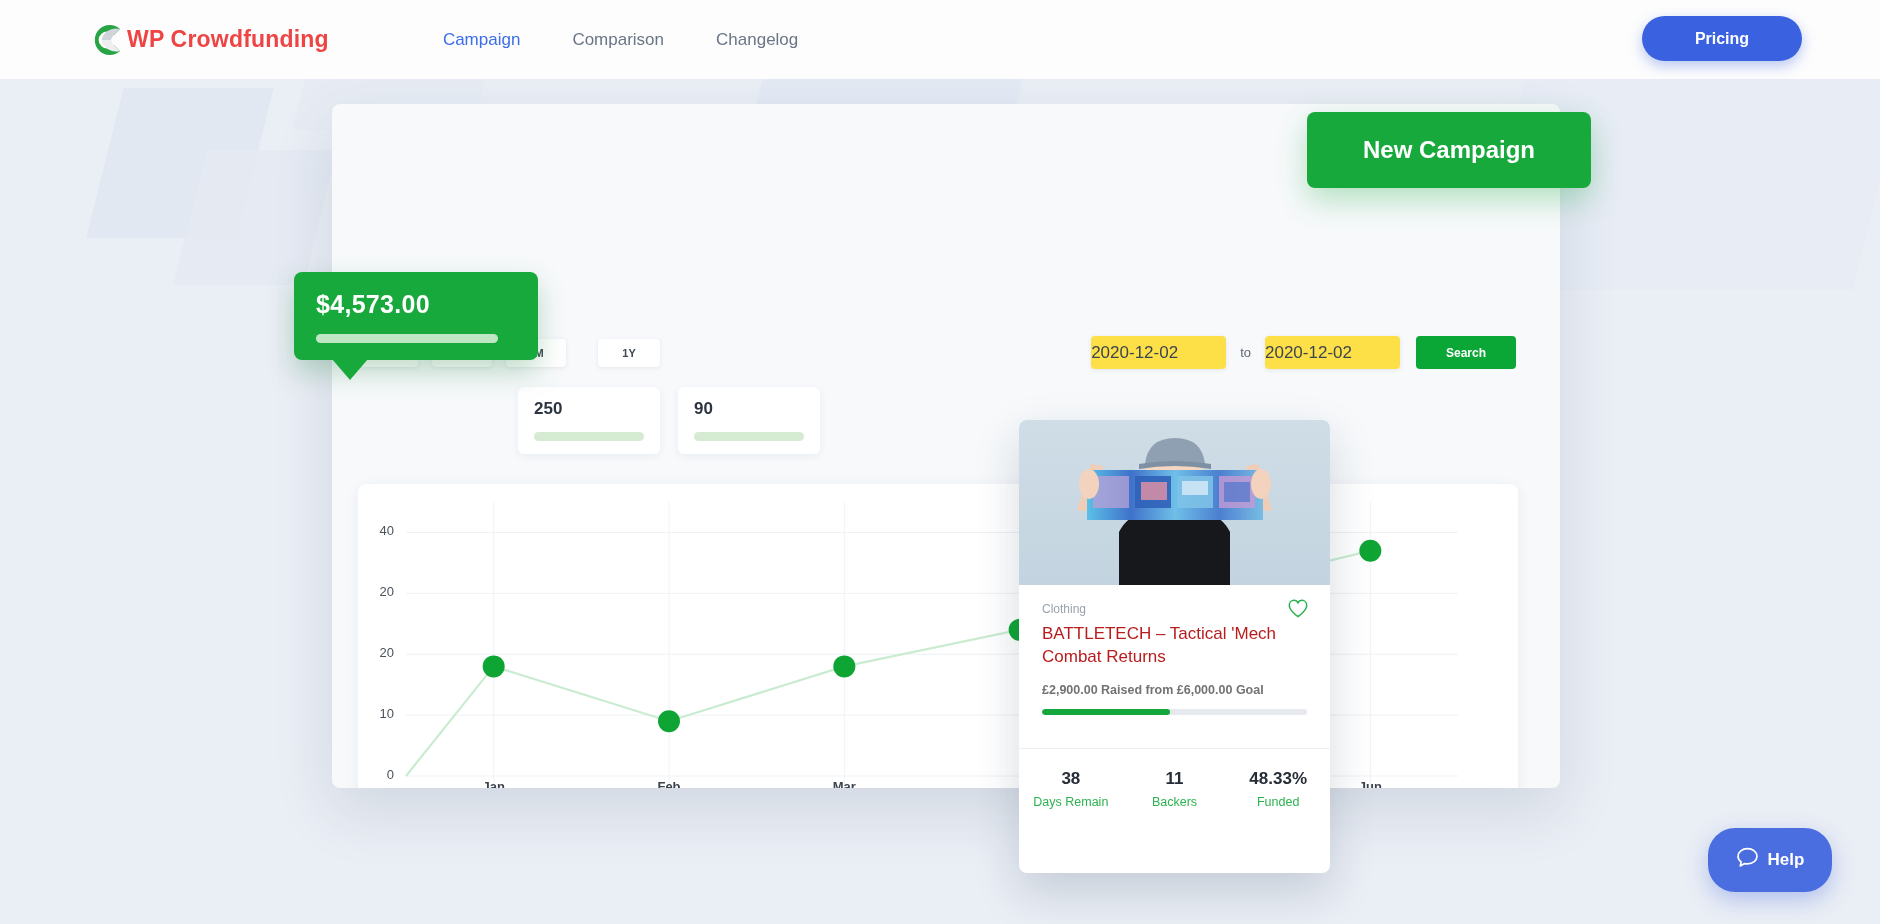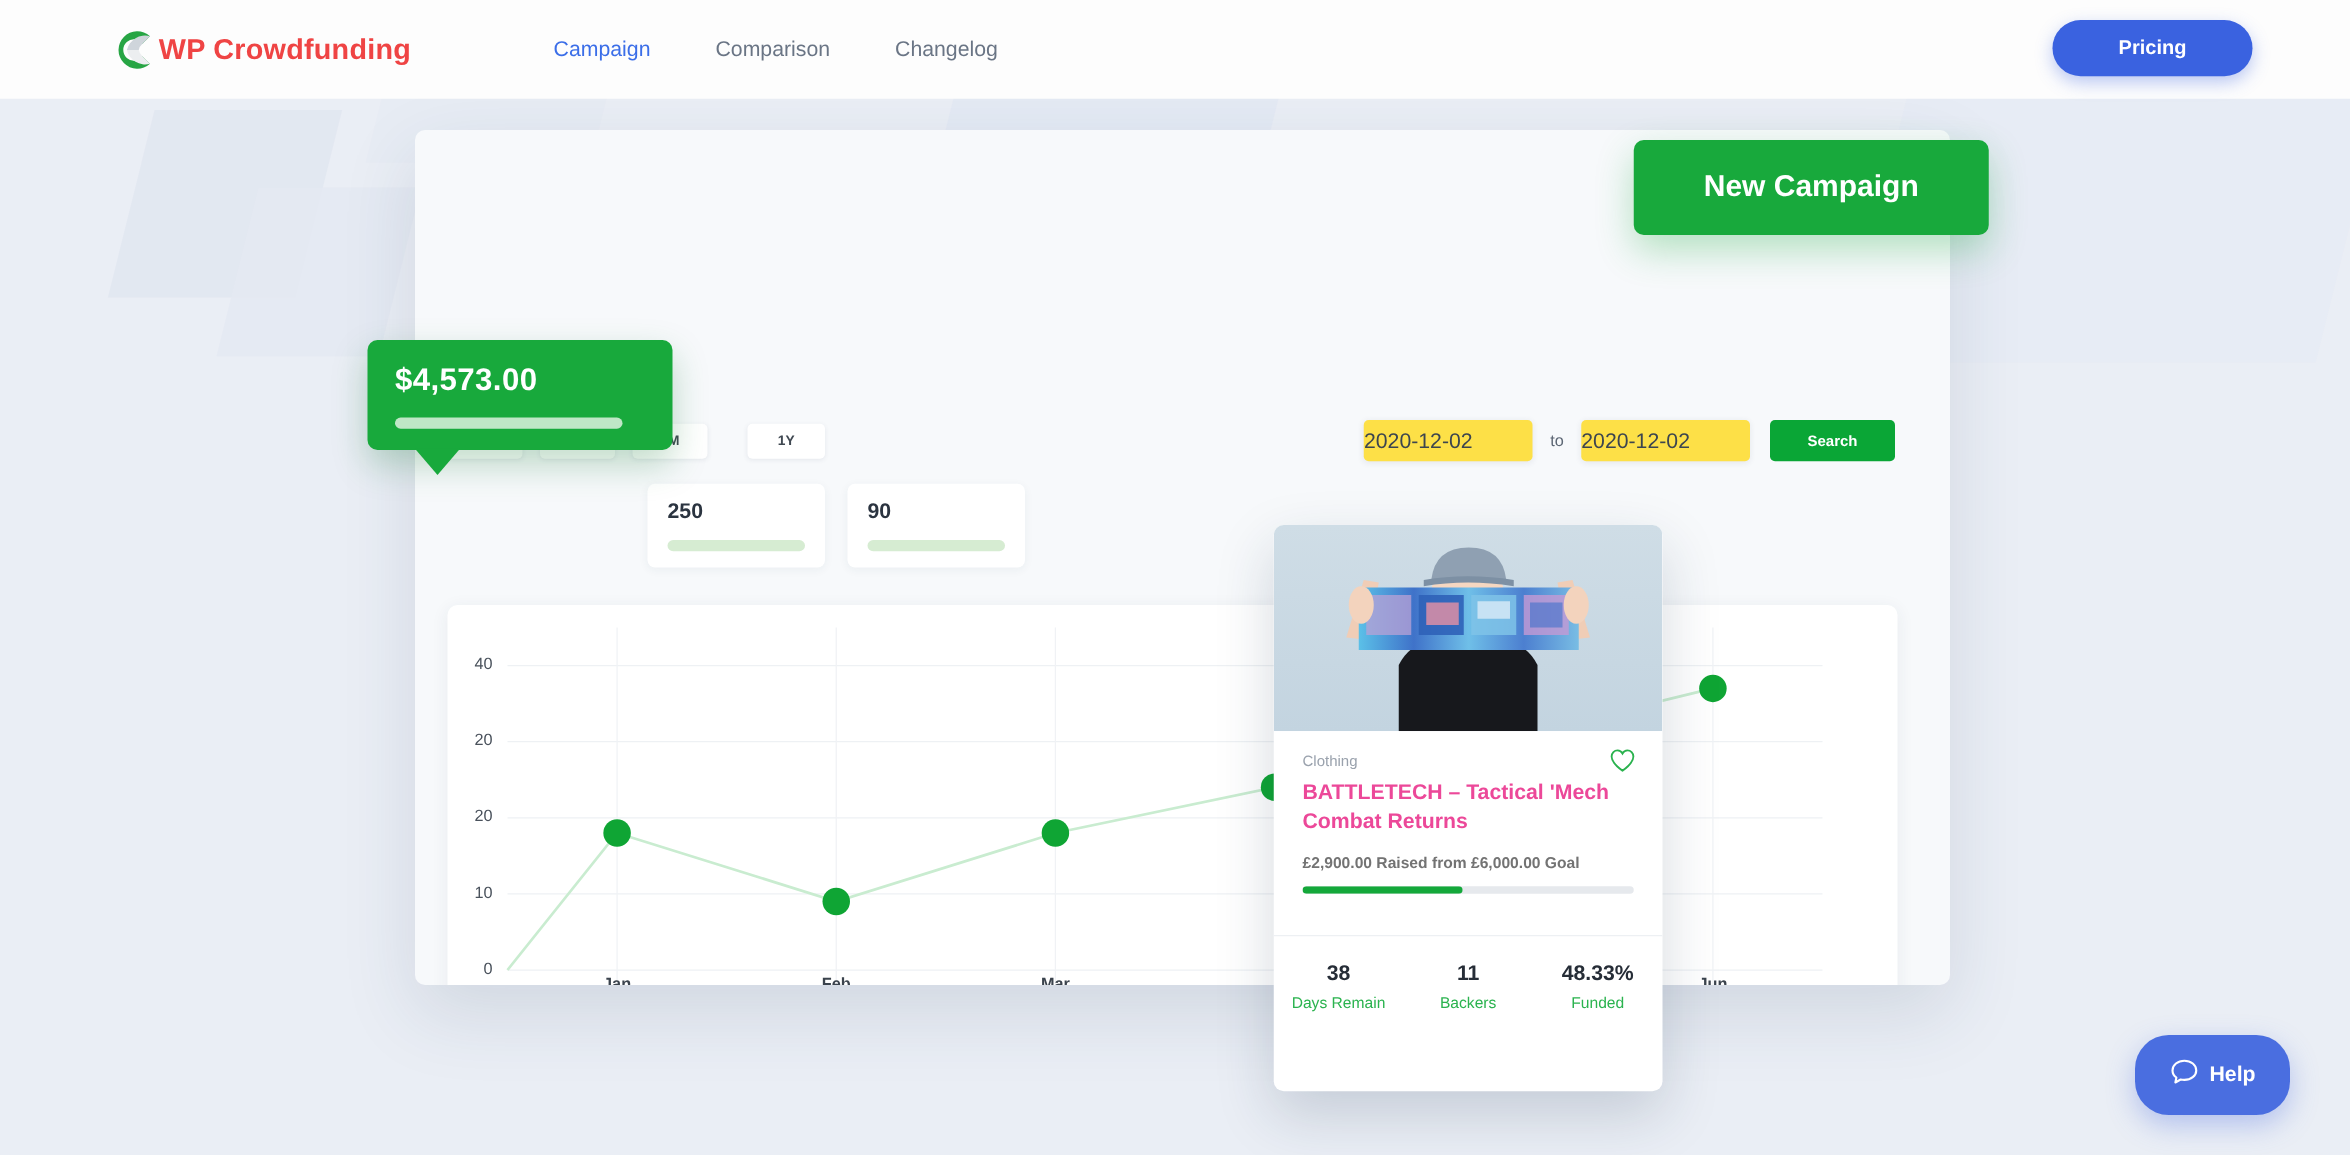--- a/index.html
+++ b/index.html
@@ -212,22 +212,22 @@
   #cc-photo { position: relative; width: 311px; height: 165px; overflow: hidden; }
   #cc-photo svg { display:block; }
   #cc-body { padding: 17px 23px 0 23px; position: relative; }
   #cc-cat { font-size: 12px; color: #9aa2ad; }
   #cc-heart {
     position: absolute; right: 22px; top: 14px; cursor: pointer;
     width: 20px; height: 20px;
   }
   #cc-title {
     margin-top: 7px;
-    font-size: 17px; color: #ec4899; line-height: 1.35;
-    font-weight: 700;
+    font-size: 17px; color: #b91c1c; line-height: 1.35;
+    font-weight: 400;
   }
   #cc-raised {
     margin-top: 14px; font-size: 12.5px; font-weight: 700; color: #737373;
   }
   #cc-progress {
     margin-top: 12px; height: 6px; border-radius: 4px;
     background: #e6e9ed; overflow: hidden;
   }
   #cc-progress > div { height: 100%; background: #14a83a; border-radius: 4px; }
   #cc-divider {

